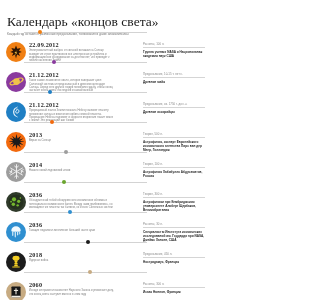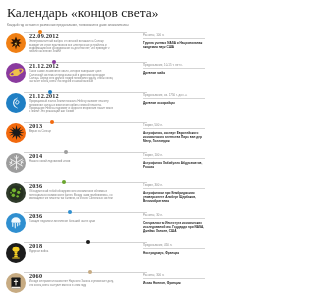--- a/index.html
+++ b/index.html
@@ -3,21 +3,21 @@
 <meta charset="utf-8">
 <style>
   html,body{margin:0;padding:0;}
   body{
     width:211px;height:300px;overflow:hidden;
     background:#ffffff;
     font-family:"Liberation Sans","DejaVu Sans",sans-serif;
     color:#2b2b2b;
     -webkit-font-smoothing:antialiased;
   }
-  .page{position:relative;width:211px;height:300px;box-sizing:border-box;padding:5px 6px 0 6px;}
+  .page{position:relative;width:211px;height:300px;box-sizing:border-box;padding:14px 6px 0 6px;}
 
   
   .header{padding:1px 0 3px 1px;}
   .title{
     font-family:"Liberation Serif","DejaVu Serif",serif;
     font-size:13.5px;line-height:14px;font-weight:400;color:#1a1a1a;
     letter-spacing:0px;white-space:nowrap;
   }
   .subtitle{
     font-size:3.1px;line-height:4px;color:#6f6f6f;margin-top:2.5px;

